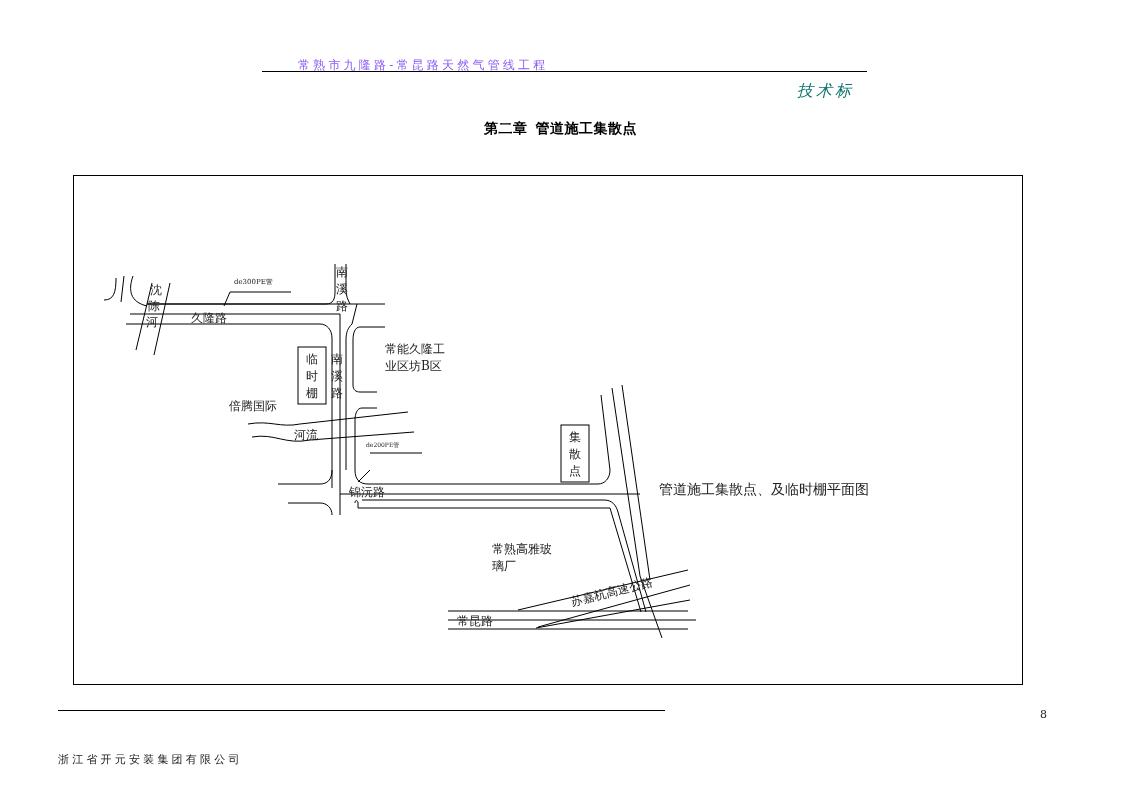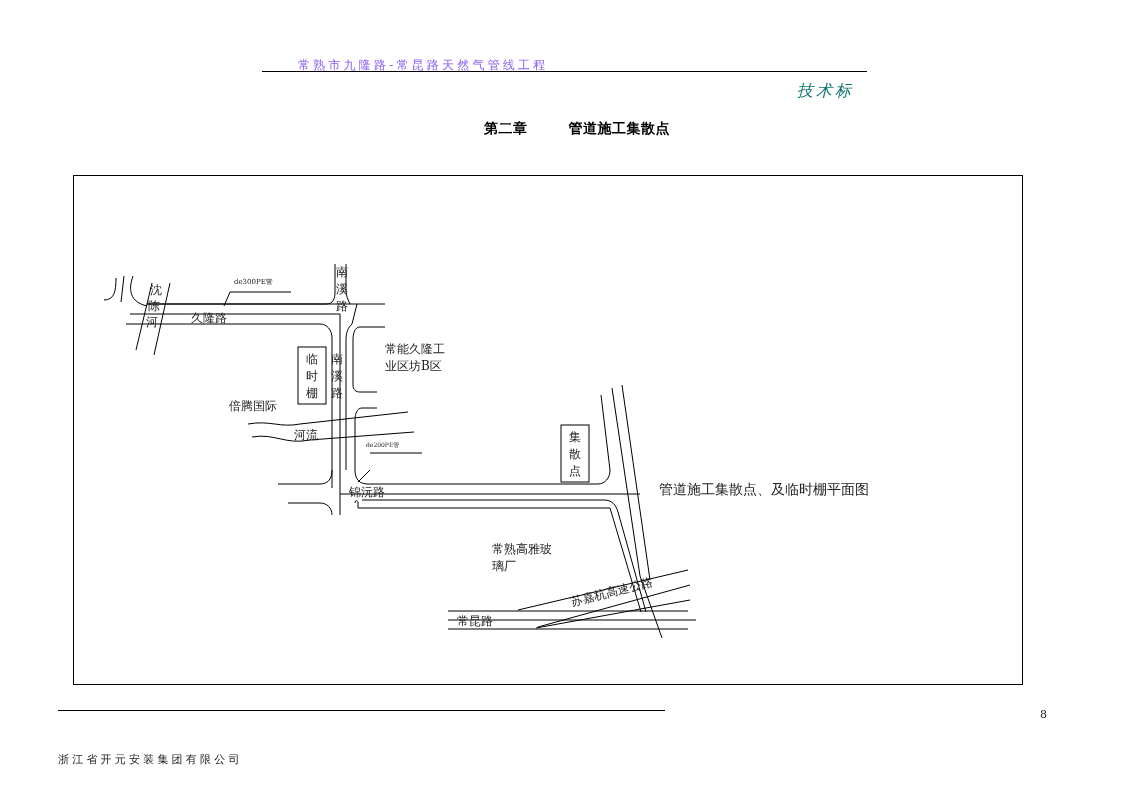--- a/index.html
+++ b/index.html
@@ -3,21 +3,21 @@
 <meta charset="utf-8">
 <style>
   html, body { margin: 0; padding: 0; background: #ffffff; }
   body { width: 1122px; height: 793px; position: relative; overflow: hidden;
          font-family: "DejaVu Serif", "Liberation Serif", serif; color: #000; }
   .header-text { position: absolute; top: 57px; left: 298px; font-size: 12px; letter-spacing: 3.2px; color: #8b5cf6; }
   .header-right { position: absolute; top: 57px; left: 797px; font-size: 16px; font-style: italic; letter-spacing: 3px; color: #0f766e; margin-top: 24px; }
   .header-rule { position: absolute; top: 71px; left: 262px; width: 605px; height: 0; border-top: 1px solid #000; }
   .chapter-title { position: absolute; top: 120px; left: 484px; font-size: 14px; font-weight: bold;
                    font-family: "DejaVu Sans", "Liberation Sans", sans-serif; letter-spacing: 0.5px; }
-  .chapter-title .num { margin-right: 41px; }
+  .chapter-title .num { margin-right: 8px; }
   .figure-frame { position: absolute; left: 73px; top: 175px; width: 950px; height: 510px;
                   border: 1px solid #000; box-sizing: border-box; }
   svg.map { position: absolute; left: 0; top: 0; }
   svg.map text { font-family: "DejaVu Serif", "Liberation Serif", serif; fill: #222; }
   .footer-rule { position: absolute; top: 710px; left: 58px; width: 607px; height: 0; border-top: 1px solid #000; }
   .footer-text { position: absolute; top: 752px; left: 58px; font-size: 11px; letter-spacing: 3.2px; color: #222; }
   .page-num { position: absolute; top: 708px; left: 1040px; font-size: 11px; color: #222; }
 </style>
 </head>
 <body>

